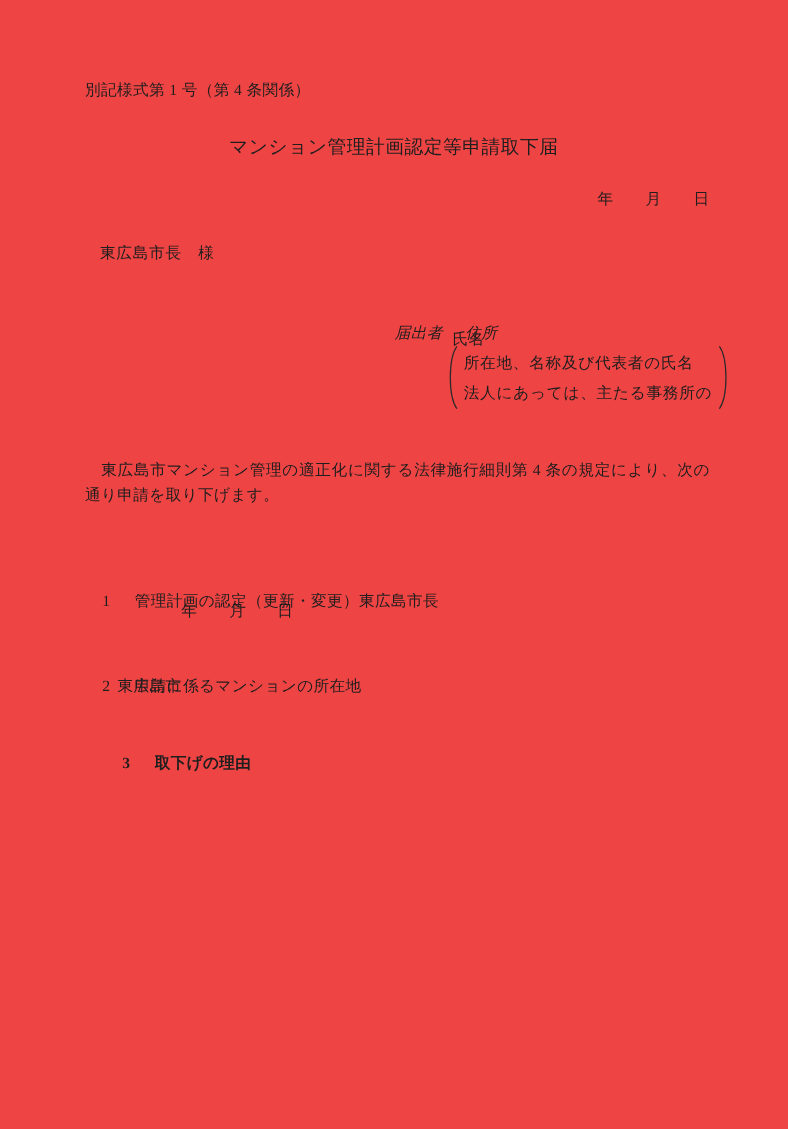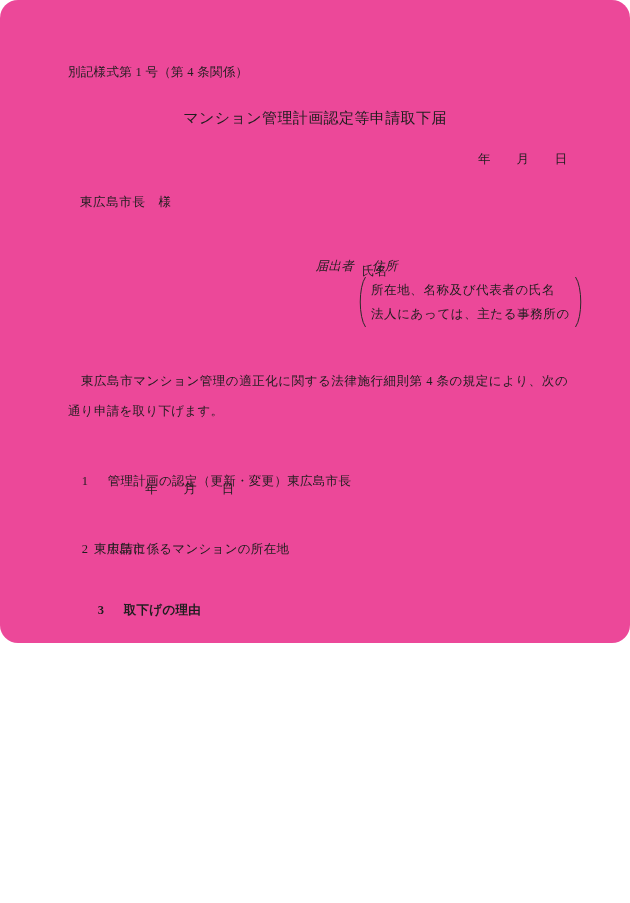--- a/index.html
+++ b/index.html
@@ -3,28 +3,27 @@
 <meta charset="utf-8">
 <style>
   html, body {
     margin: 0;
     padding: 0;
     background: #ffffff;
   }
   .page {
     position: relative;
     width: 630px;
-    height: 643px;
-    background: #ec4899;
+    height: 903px;
+    background: #ef4444;
     color: #1e1e1e;
     font-family: "Liberation Serif", "DejaVu Serif", serif;
     font-size: 12.5px;
     letter-spacing: 0.3px;
     overflow: hidden;
-    border-radius: 18px;
   }
   .abs { position: absolute; line-height: 17px; white-space: pre; }
 
   .form-label   { left: 68px;  top: 64px; }
   .doc-title    { left: 0; right: 0; top: 110px; text-align: center; font-size: 15px; letter-spacing: 0.4px; }
   .date-line    { left: 478px; top: 151px; }
   .addressee    { left: 80px;  top: 194px; letter-spacing: 0.6px; }
 
   .declarant-row { left: 302px; top: 241px; font-style: italic; }
   .declarant-row .address-label { margin-left: 18px; }
@@ -35,21 +34,21 @@
     display: flex;
     align-items: center;
     white-space: normal;
   }
   .corporate-note .note-lines { padding: 0 4px; }
   .corporate-note .note-line { line-height: 24px; letter-spacing: 0.6px; white-space: pre; }
   .paren-svg { display: block; }
 
   .body-paragraph {
     left: 68px; top: 366px; width: 500px;
-    line-height: 30px;
+    line-height: 20px;
     text-align: justify;
     text-justify: inter-ideograph;
     white-space: normal;
   }
 
   .item-row .item-number { display: inline-block; width: 26px; }
   .item-1       { left: 68px;  top: 456px; }
   .item-1-value { left: 145px; top: 481px; }
   .item-2       { left: 68px;  top: 524px; }
   .item-2-value { left: 94px;  top: 541px; }

